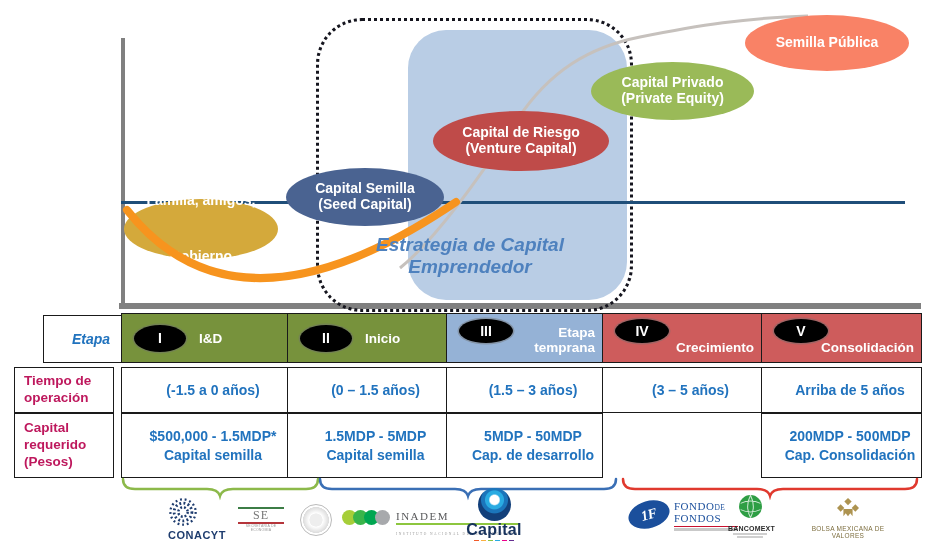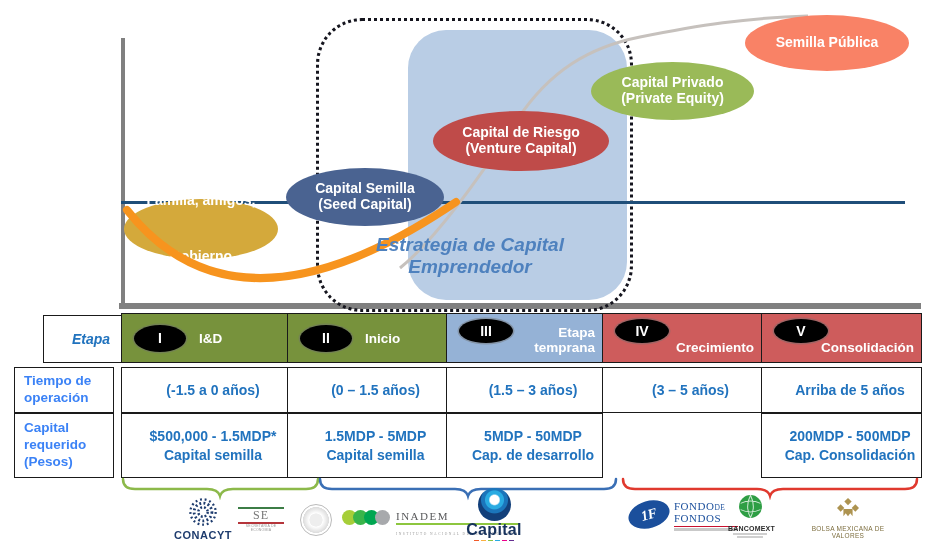--- a/index.html
+++ b/index.html
@@ -38,35 +38,35 @@
   .hdr.blue{background:#95B2D6;}
   .hdr.red{background:#CE5C5C;}
   .hdr-top{top:313px;height:50px;}
   .c1{left:121px;width:167px;} .c2{left:287px;width:160px;} .c3{left:446px;width:157px;}
   .c4{left:602px;width:160px;} .c5{left:761px;width:161px;}
   .row2{top:367px;height:46px;} .row3{top:413px;height:65px;}
 
   .etapa-cell{left:43px;top:315px;width:79px;height:48px;display:flex;align-items:center;justify-content:center;
               color:#2173BE;font-weight:bold;font-style:italic;font-size:14px;}
   .rlabel{left:14px;width:100px;display:flex;flex-direction:column;justify-content:center;
-          padding:3px 5px 3px 9px;color:#3b82f6;font-weight:bold;font-size:13.5px;line-height:1.25;}
+          padding:3px 5px 3px 9px;color:#be185d;font-weight:bold;font-size:13.5px;line-height:1.25;}
   .vcell{display:flex;flex-direction:column;align-items:center;justify-content:center;
          color:#2173BE;font-weight:bold;font-size:14px;line-height:1.3;text-align:center;}
 
   .hdr-inline{display:flex;align-items:center;padding-left:12px;gap:13px;}
   .badge{display:flex;align-items:center;justify-content:center;background:#000;color:#fff;
          border-radius:50%;width:52px;height:27px;font-size:14px;font-weight:bold;
          box-shadow:0 0 0 1.5px rgba(110,110,110,.45);flex:none;}
   .badge-corner{position:absolute;left:12px;top:5px;width:54px;height:24px;}
   .hdr-label-br{position:absolute;right:7px;bottom:6px;text-align:right;width:84px;line-height:1.15;}
   .hdr-label-br1{position:absolute;right:7px;bottom:7px;text-align:right;}
 
   
   .logo-text{color:#1E3C6E;font-weight:bold;}
-  .conacyt{left:168px;top:497px;width:70px;text-align:center;}
+  .conacyt{left:168px;top:497px;width:70px;}
   .conacyt .name{font-size:11px;letter-spacing:.5px;margin-top:-2px;}
   .se-logo{left:235px;top:507px;width:52px;text-align:center;}
   .se-line-top{height:2px;background:#3C7D46;margin:0 3px;}
   .se-line-bot{height:2px;background:#B5353B;margin:0 3px;}
   .se-name{font-family:"Liberation Serif",serif;font-size:12px;color:#777;letter-spacing:1px;line-height:1.1;}
   .se-sub{font-size:3.5px;color:#999;letter-spacing:.2px;}
   .seal{left:300px;top:504px;width:30px;height:30px;border:1px solid #bbb;border-radius:50%;
         background:radial-gradient(circle,#eee 30%,#fff 32%,#ddd 60%,#fff 62%);}
   .inadem{left:342px;top:510px;display:flex;align-items:flex-start;}
   .dot{width:15px;height:15px;border-radius:50%;margin-right:-4px;}

